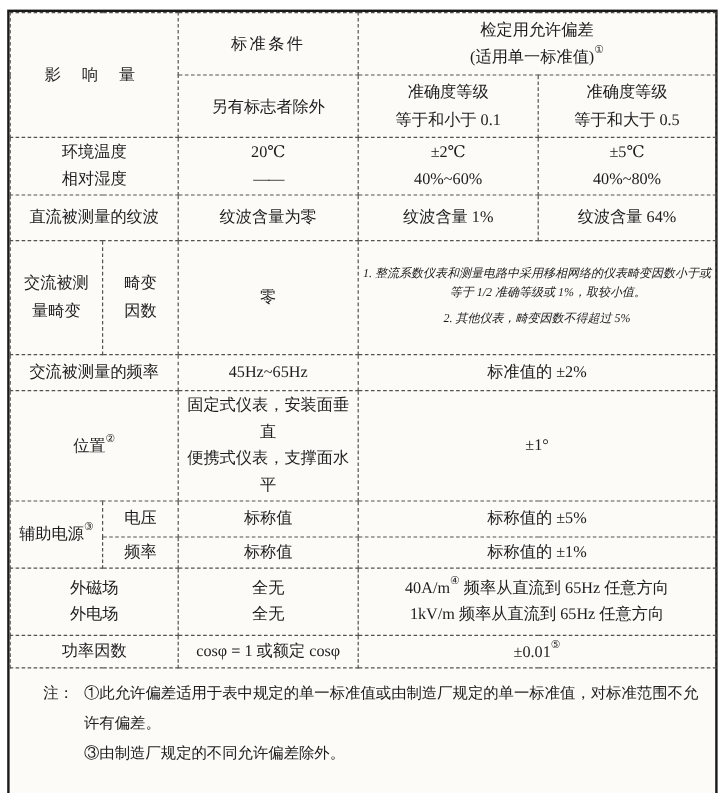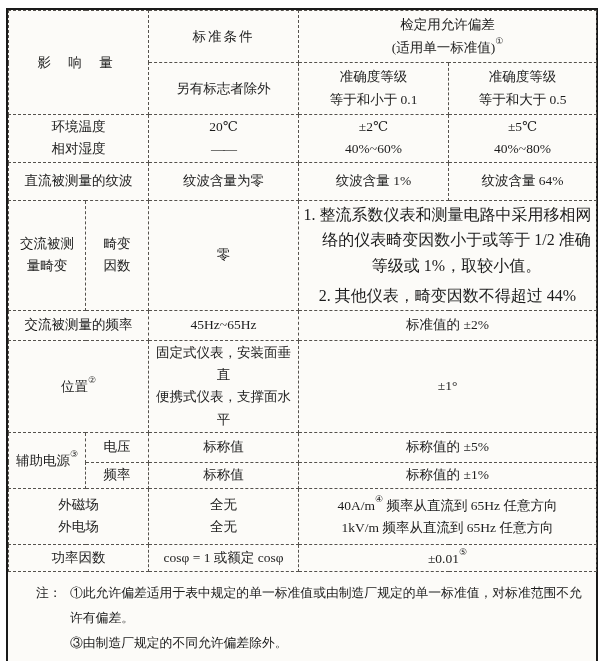--- a/index.html
+++ b/index.html
@@ -47,21 +47,22 @@
   sup.ref {
     font-size: 9px;
     position: relative;
     top: -2px;
     letter-spacing: 0;
   }
   td.tol-list-cell {
     text-align: left;
     vertical-align: top;
     padding: 7px 8px 4px 8px;
-    font-size: 16px;
+    font-size: 10px;
+    font-style: italic;
   }
   .tol-item {
     line-height: 1.6;
     padding-left: 18px;
     text-indent: -18px;
     margin: 0;
   }
   .tol-item + .tol-item { margin-top: 5px; }
   .notes {
     padding: 9px 12px 4px 28px;
@@ -168,21 +169,21 @@
       </td>
       <td>
         <div class="line">畸变</div>
         <div class="line">因数</div>
       </td>
       <td>
         <span>零</span>
       </td>
       <td colspan="2" class="tol-list-cell">
         <p class="tol-item">1. 整流系数仪表和测量电路中采用移相网络的仪表畸变因数小于或等于 1/2 准确等级或 1%，取较小值。</p>
-        <p class="tol-item">2. 其他仪表，畸变因数不得超过 44%</p>
+        <p class="tol-item">2. 其他仪表，畸变因数不得超过 5%</p>
       </td>
     </tr>
 
     <tr class="r-freq">
       <td colspan="2">
         <span>交流被测量的频率</span>
       </td>
       <td>
         <span>45Hz~65Hz</span>
       </td>

